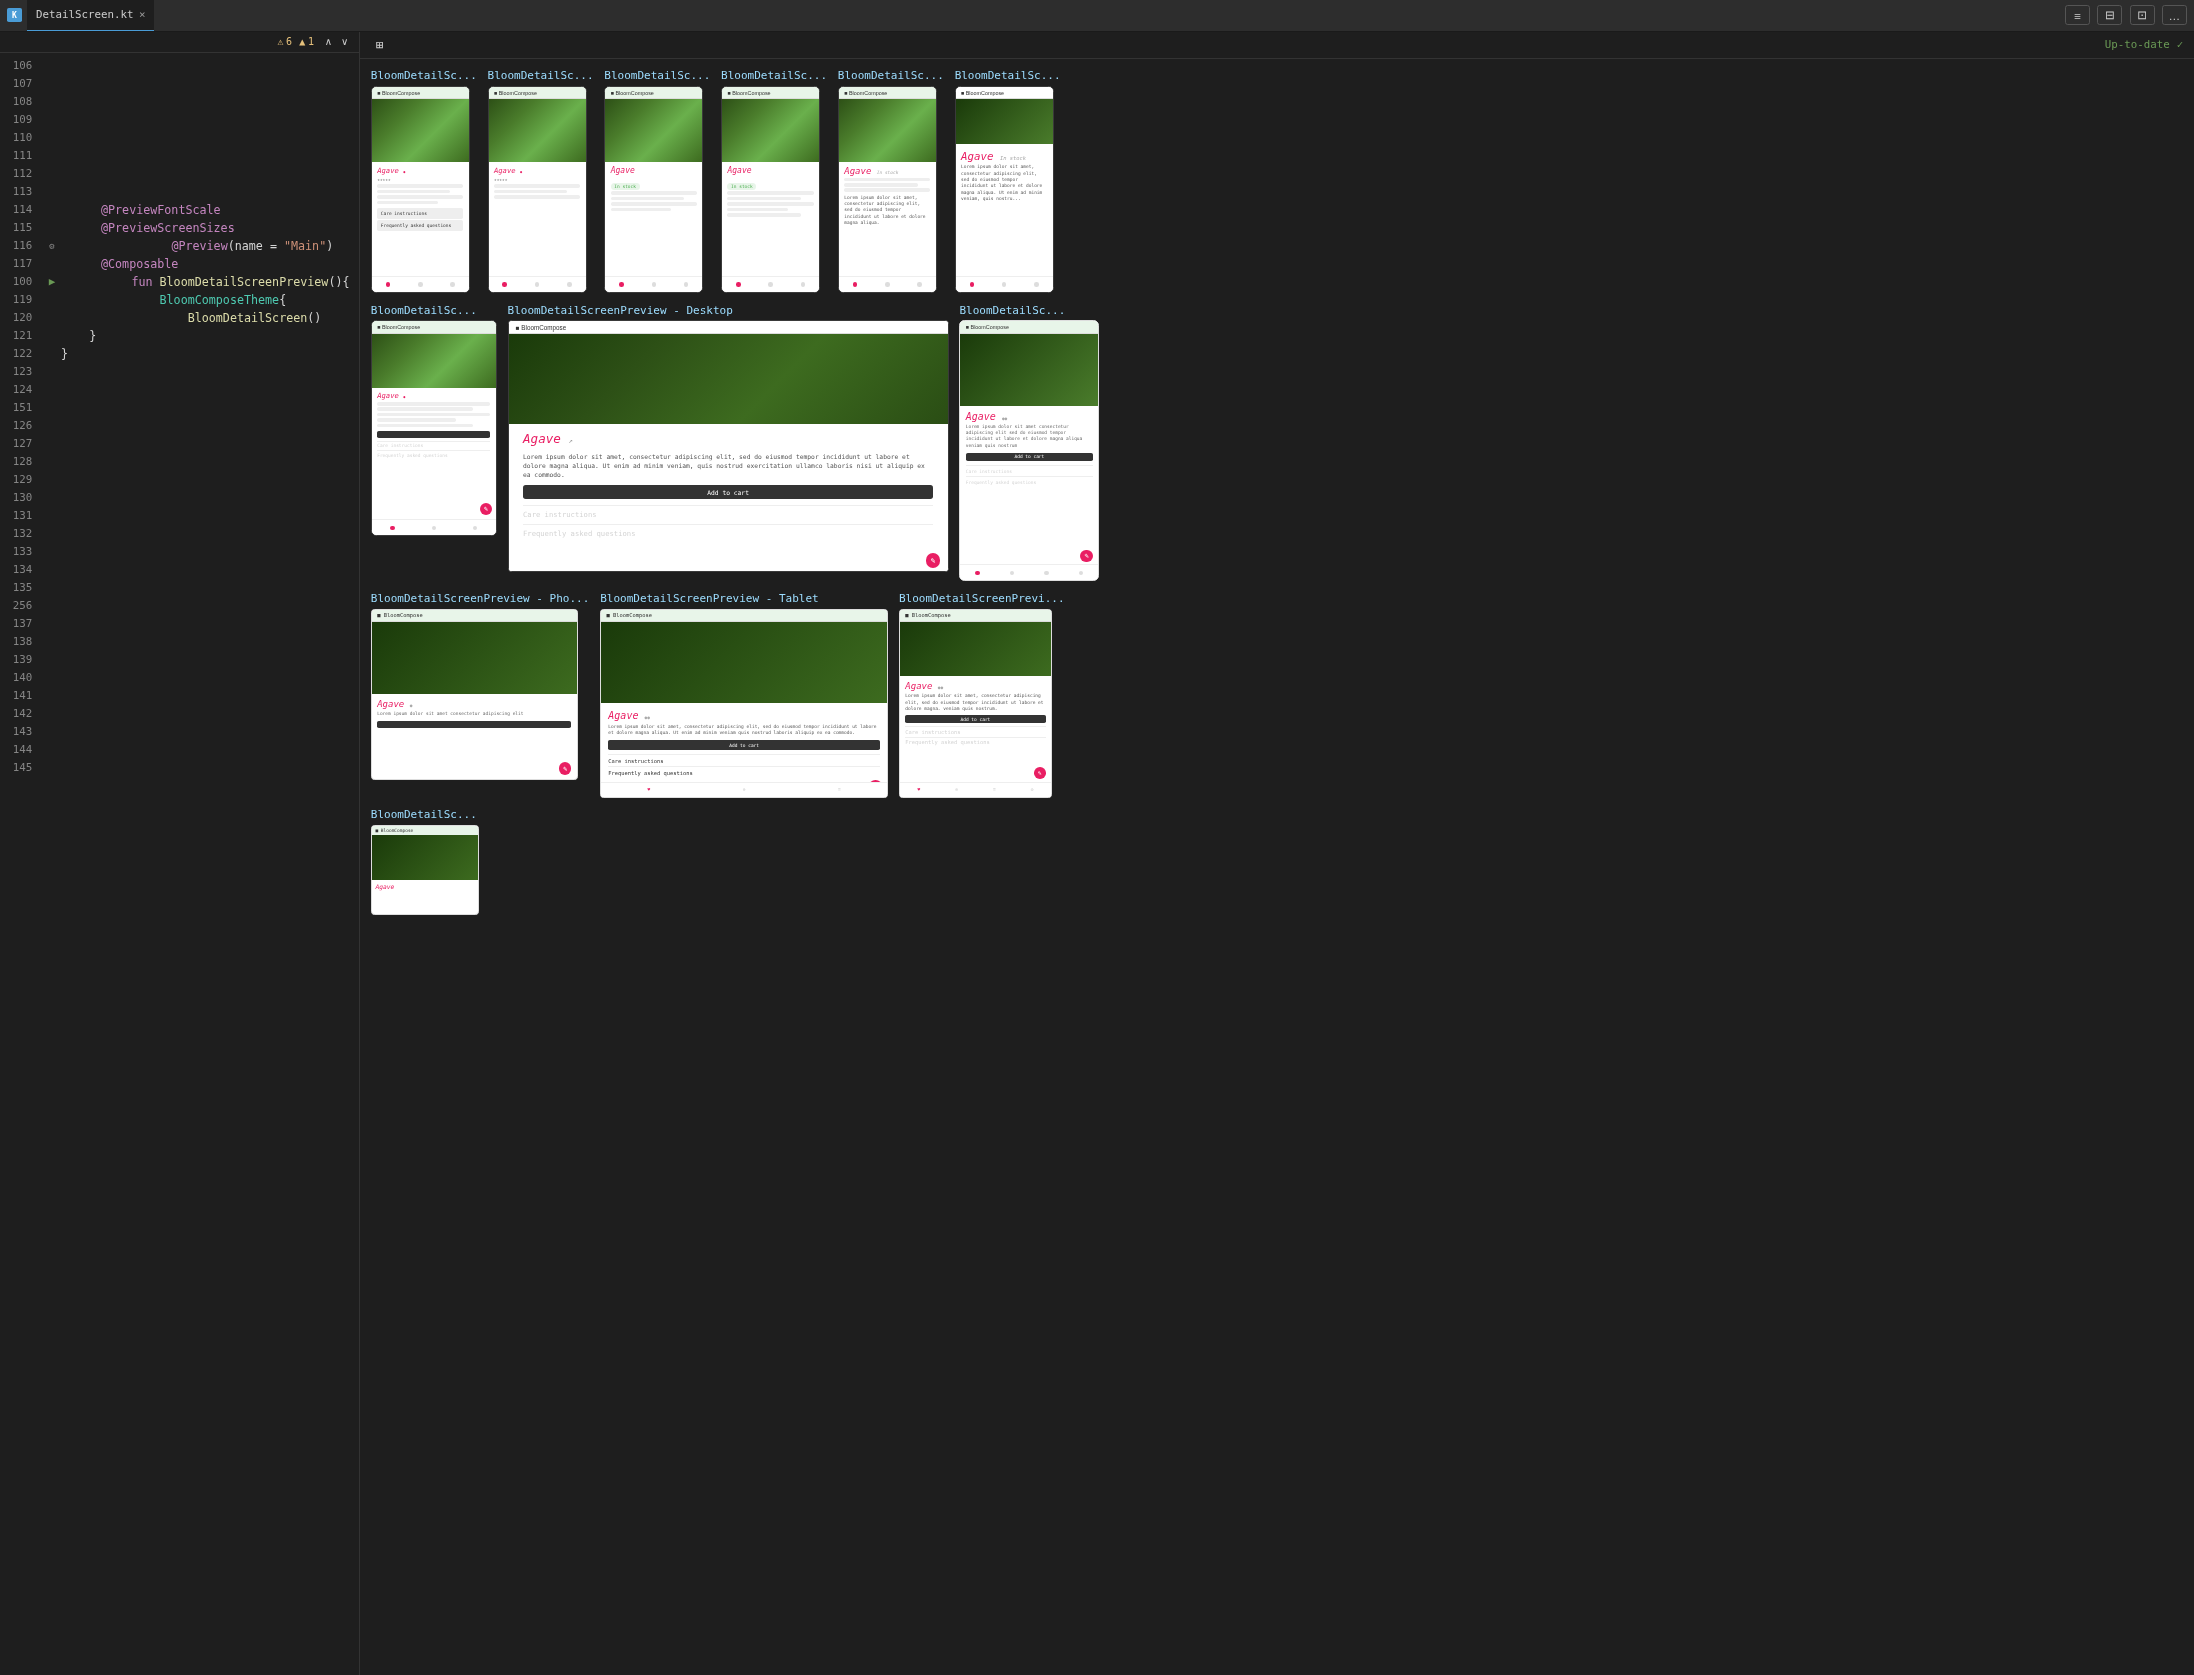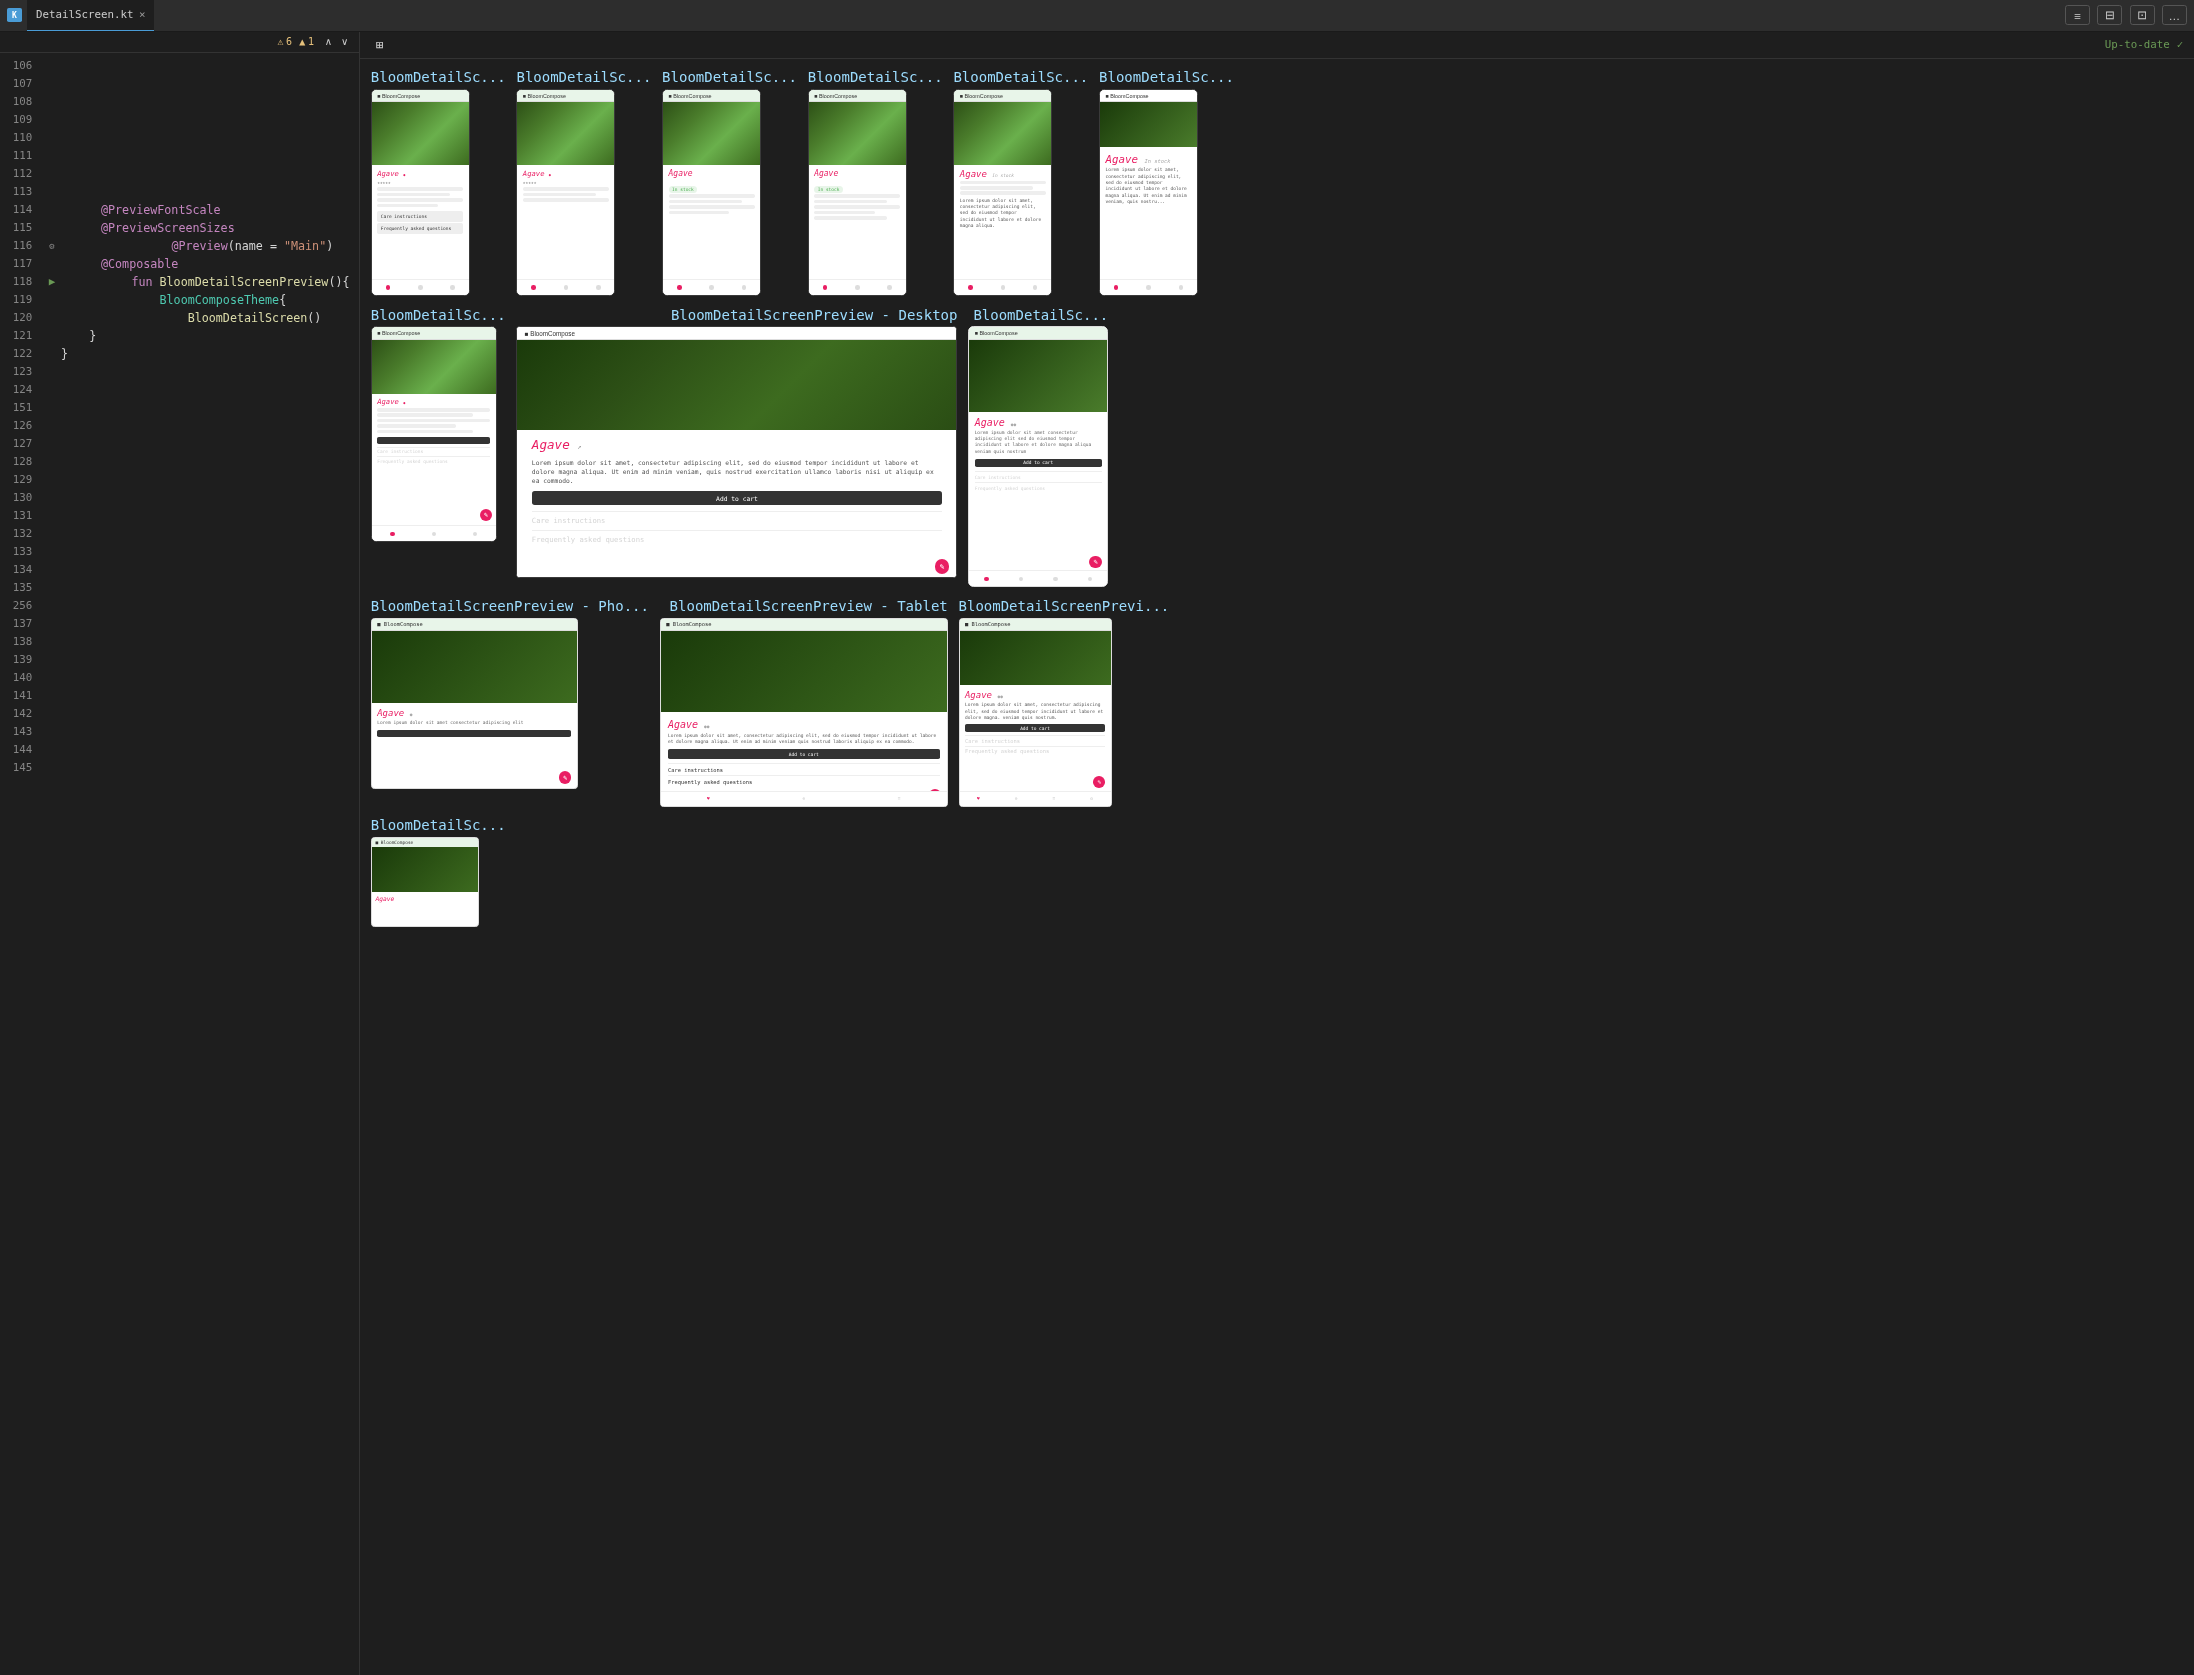--- a/index.html
+++ b/index.html
@@ -224,26 +224,25 @@
       align-items: flex-start;
     }
 
     .preview-item {
       display: flex;
       flex-direction: column;
       gap: 3.6px;
     }
 
     .preview-label {
-      font-size: 14px;
+      font-size: 11px;
       color: #9cdcfe;
       white-space: nowrap;
       overflow: hidden;
       text-overflow: ellipsis;
-      text-align: right;
     }
 
     .preview-card {
       background: #2d2d2d;
       border-radius: 3.6px;
       overflow: hidden;
       border: 0.9px solid #3a3a3a;
     }
 
     
@@ -514,21 +513,21 @@
         </span>
       </div>
 
       <div class="code-line">
         <span class="line-number">117</span>
         <span class="line-gutter"></span>
         <span class="line-content annotation">@Composable</span>
       </div>
 
       <div class="code-line">
-        <span class="line-number">118</span>
+        <span class="line-number">100</span>
         <span class="line-gutter" style="color:#6a9955;font-size:10.8px;">▶</span>
         <span class="line-content">
           <span class="keyword">fun </span><span class="function-name">BloomDetailScreenPreview</span><span class="plain">(){</span>
         </span>
       </div>
 
       <div class="code-line">
         <span class="line-number">119</span>
         <span class="line-gutter"></span>
         <span class="line-content">

